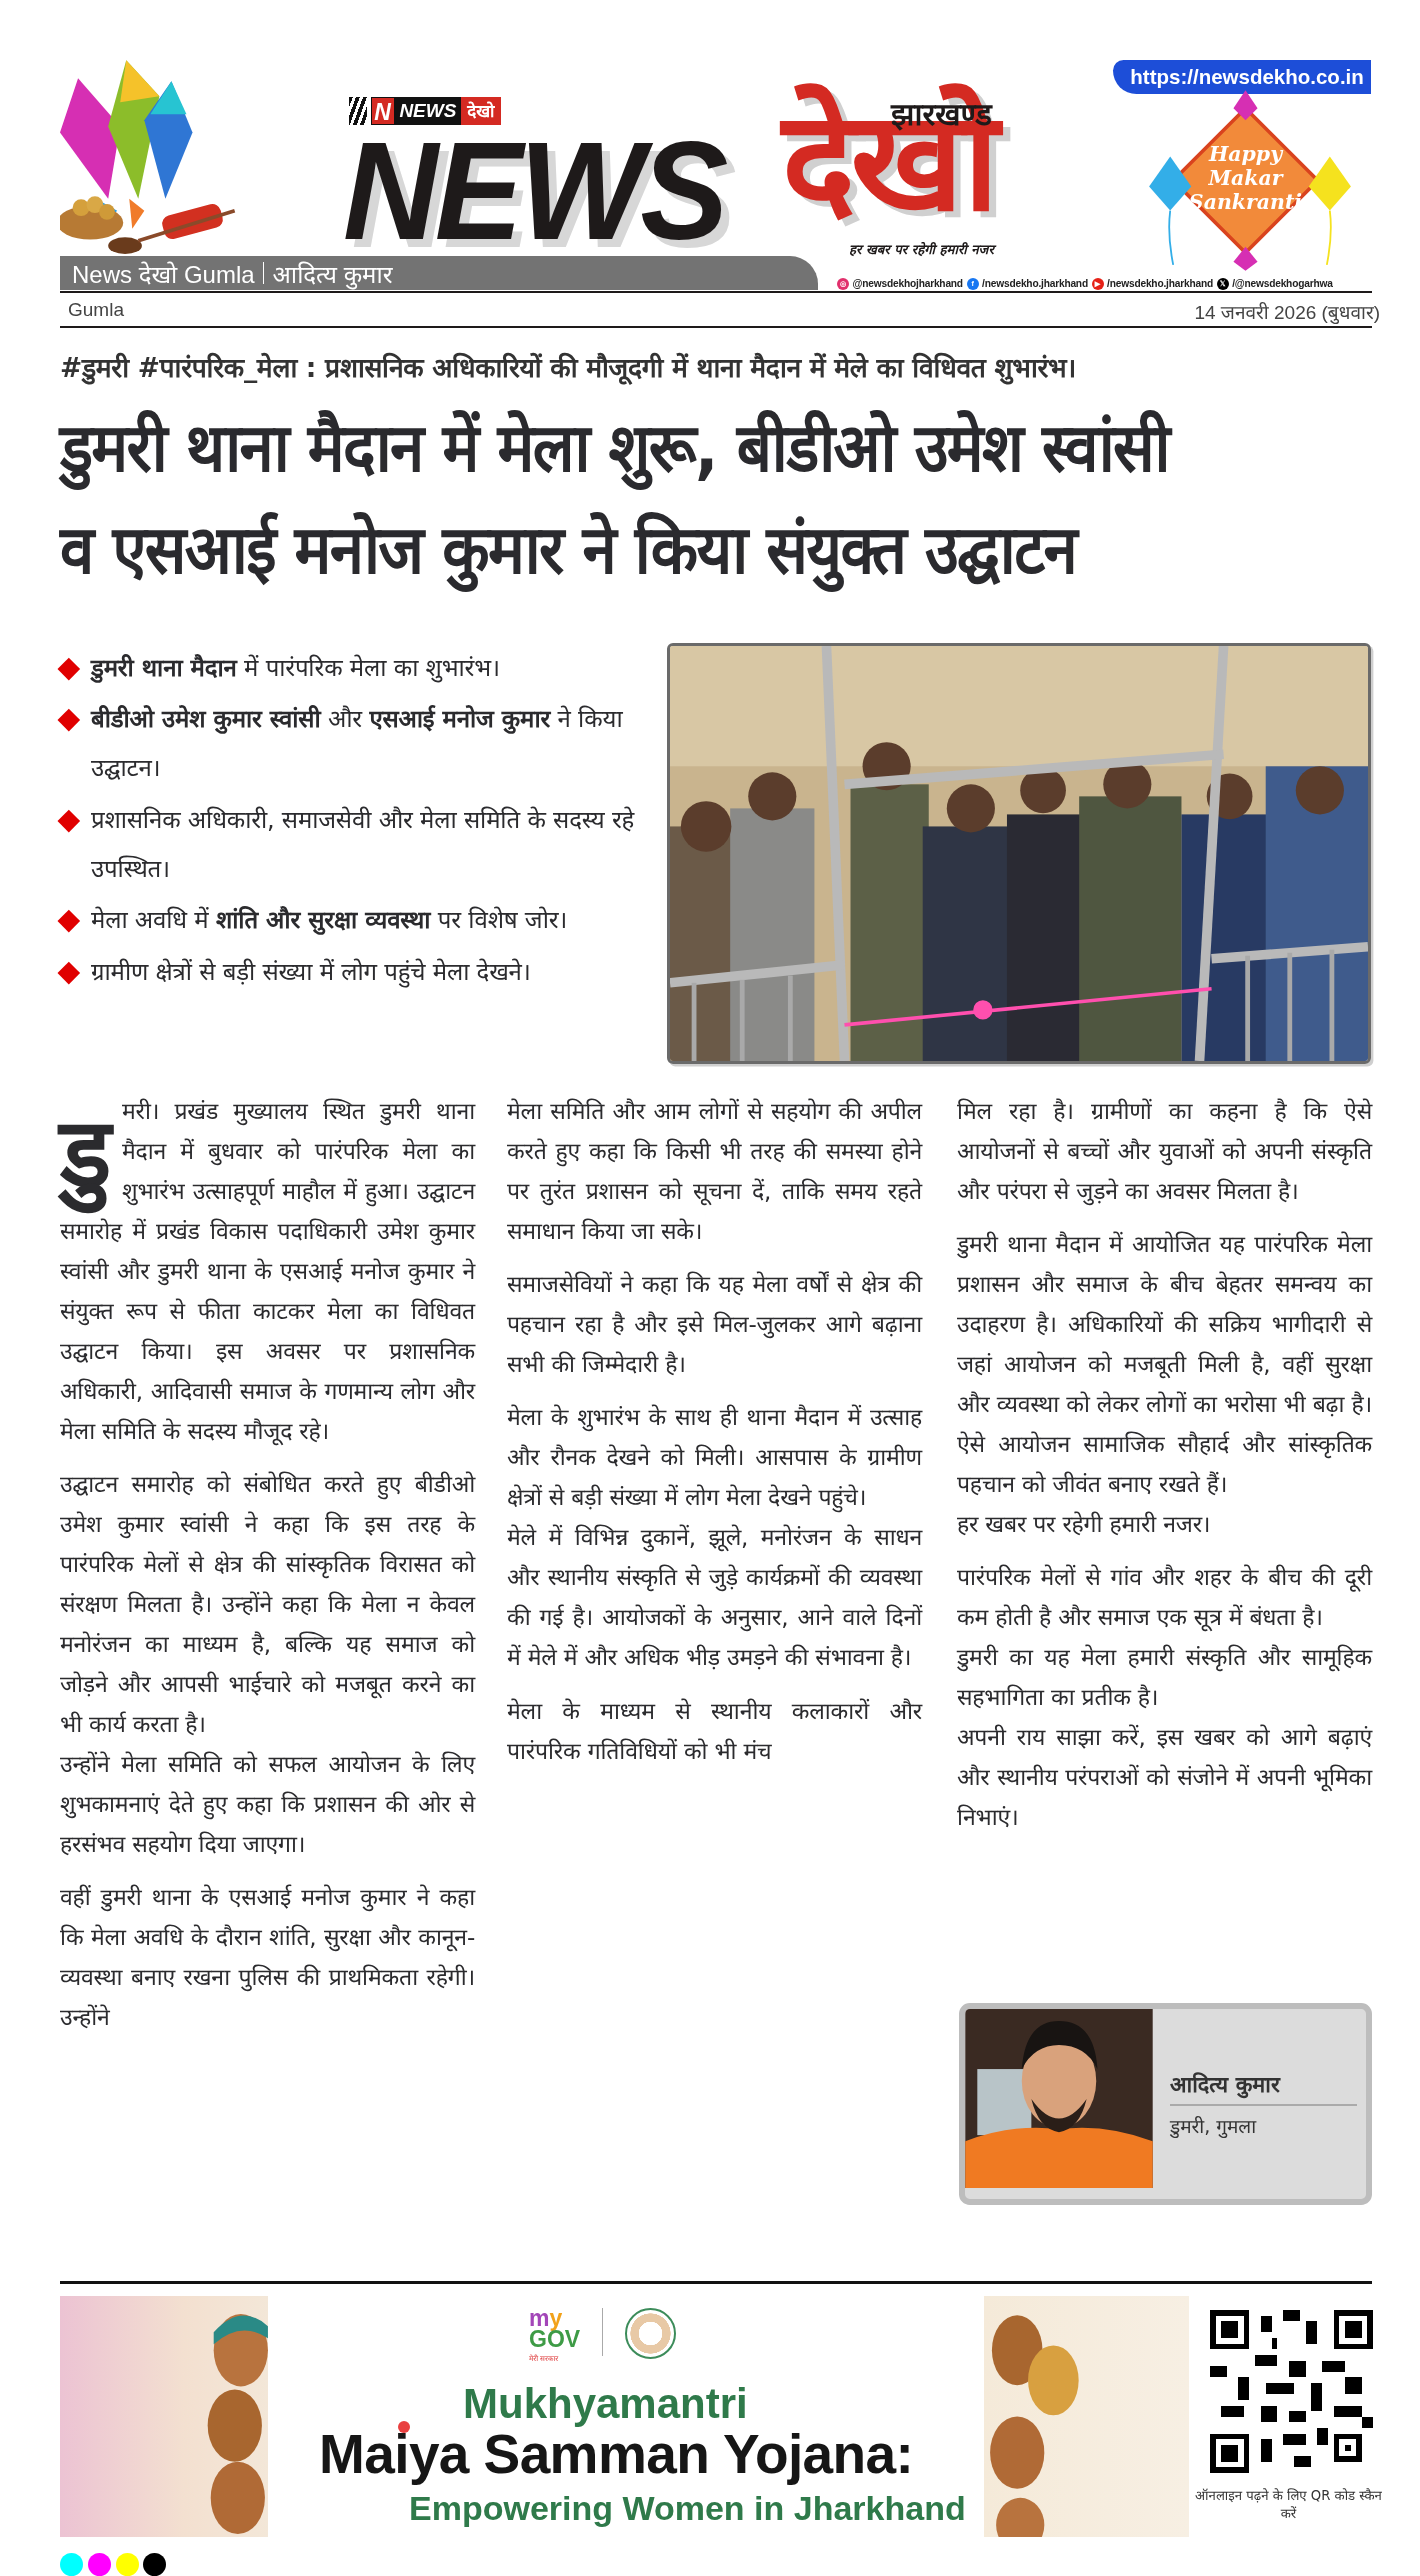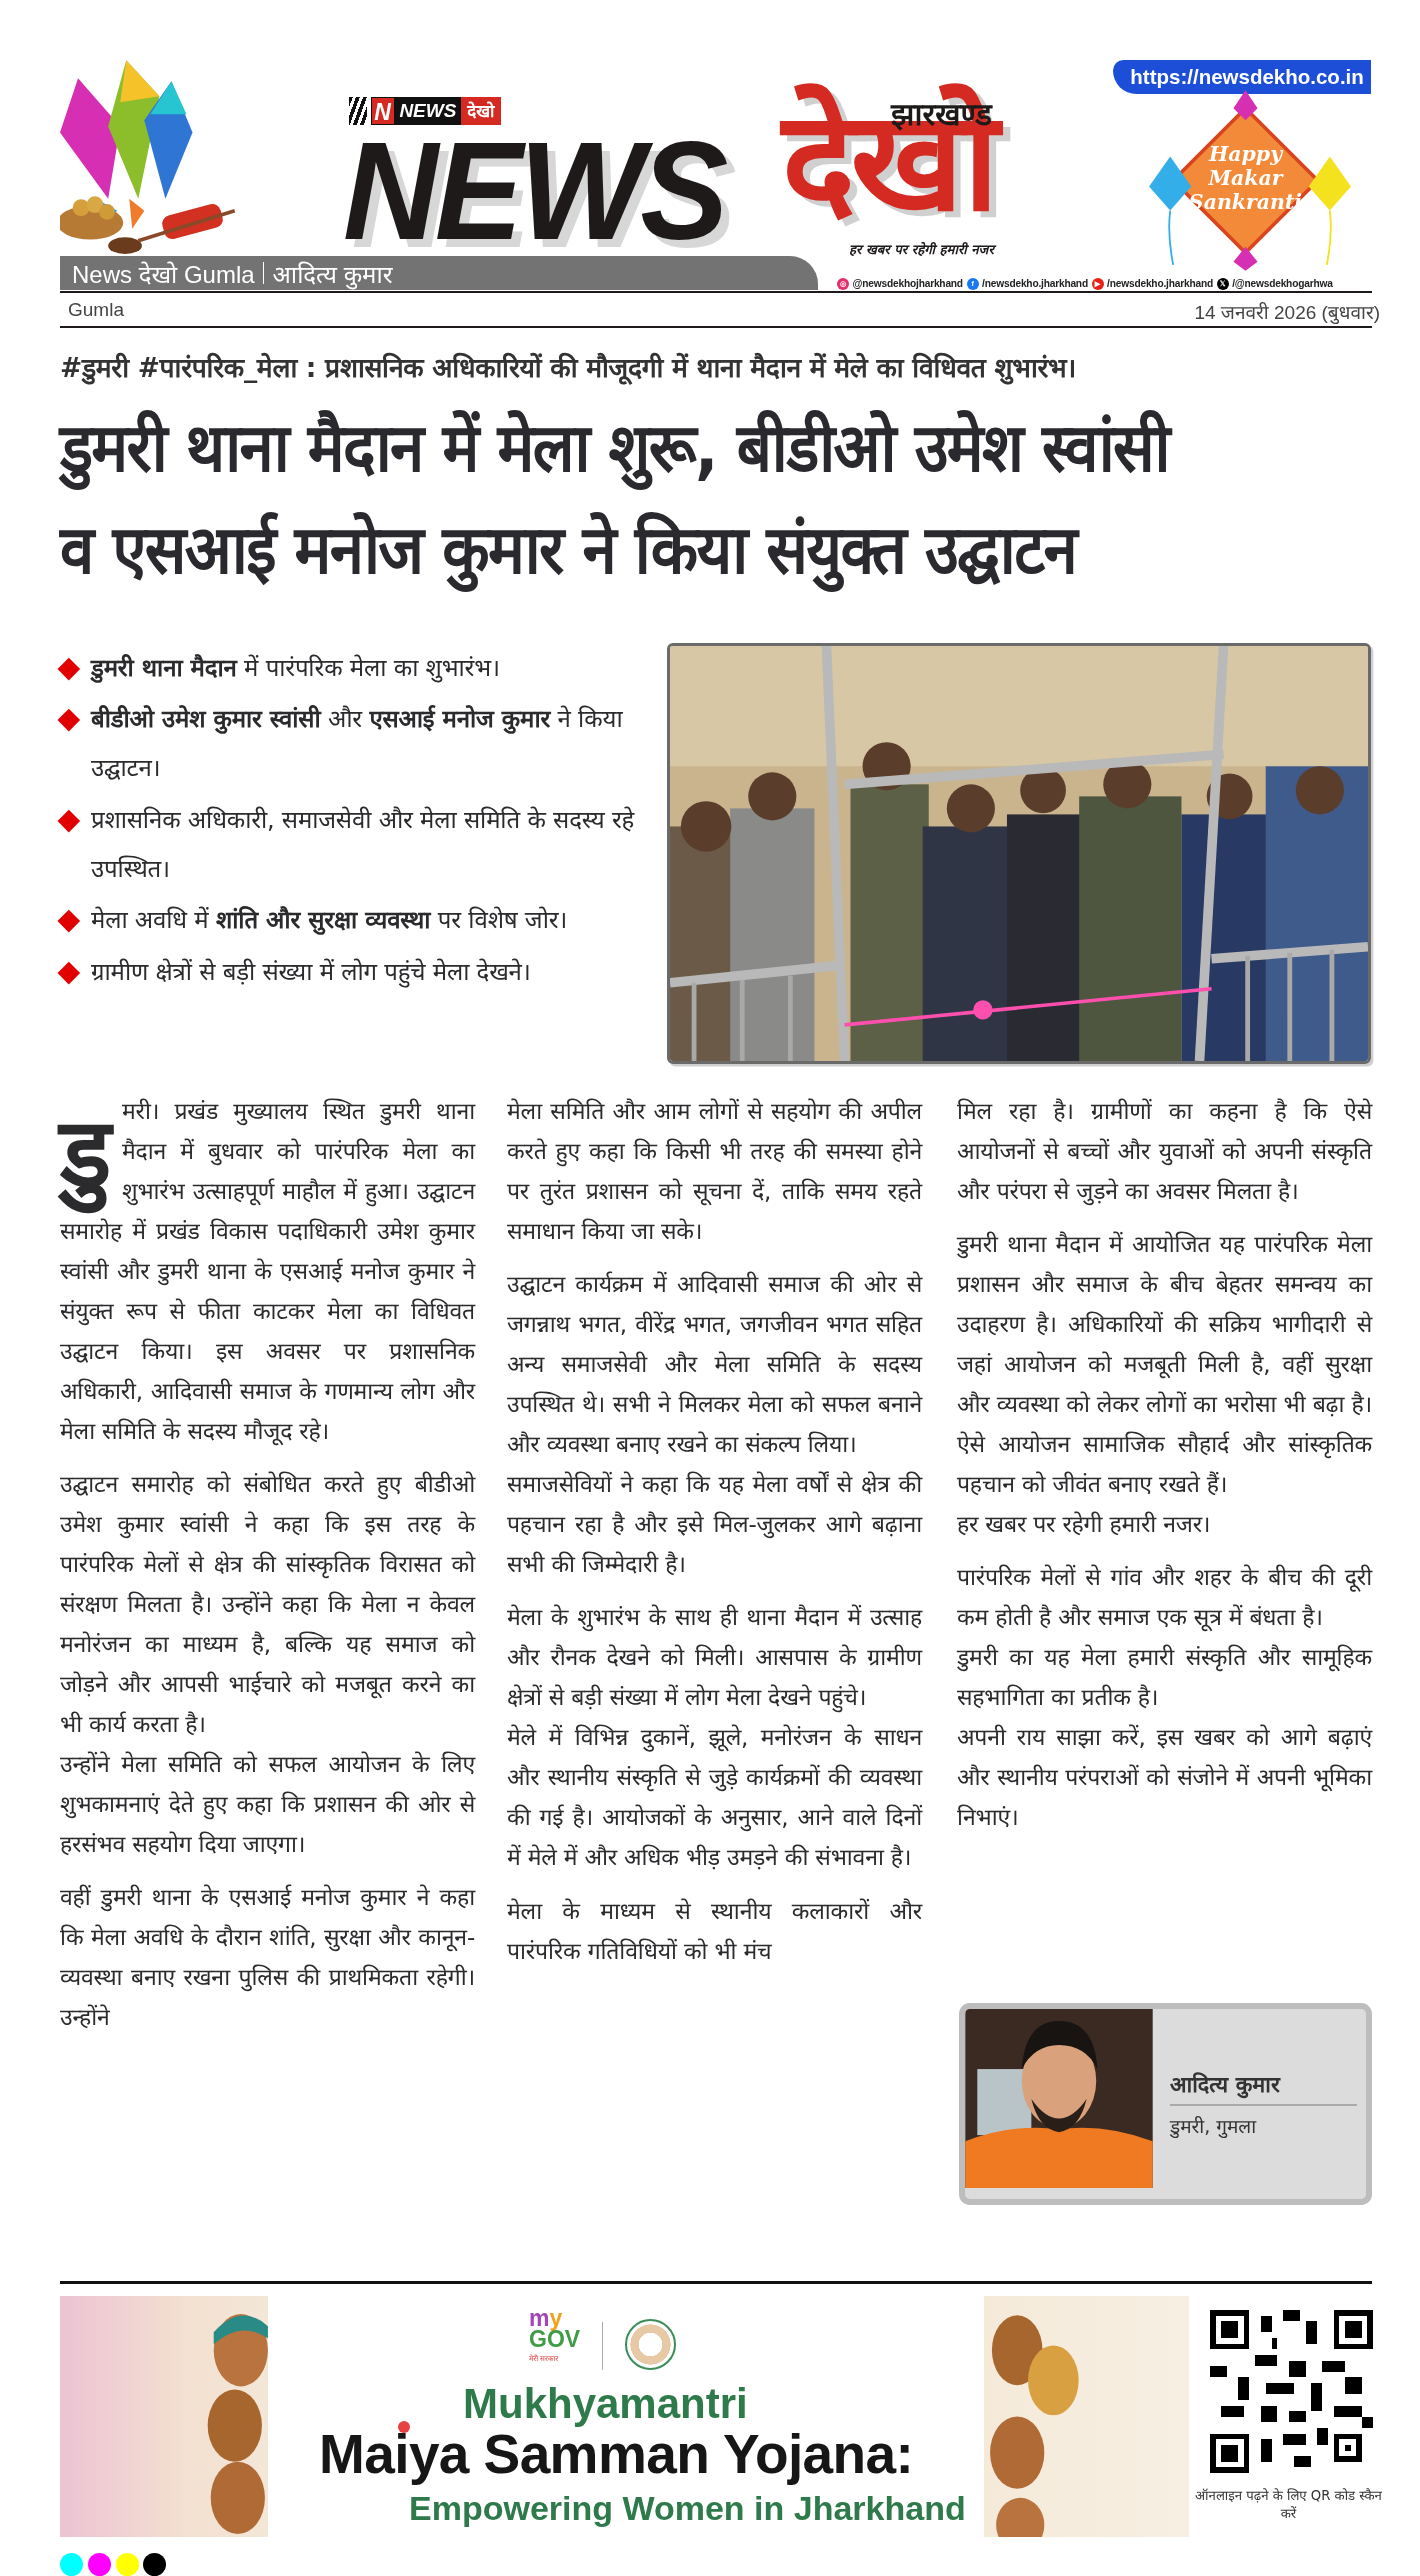--- a/index.html
+++ b/index.html
@@ -63,21 +63,21 @@
   .author-photo { position: absolute; left: 0; top: 0; width: 188px; height: 179px; }
   .author-name { position: absolute; left: 205px; top: 60px; font: bold 21.7px "DejaVu Sans", sans-serif; color: #333; }
   .author-rule { position: absolute; left: 205px; top: 95px; width: 187px; height: 1.8px; background: #aaa; }
   .author-place { position: absolute; left: 205px; top: 104px; font: 19px "DejaVu Sans", sans-serif; color: #333; }
 
   
   .rule-bottom { position: absolute; left: 60px; top: 2281px; width: 1312px; height: 3px; background: #111; }
   .ad { position: absolute; left: 60px; top: 2296px; width: 1312px; height: 241px; }
   .ad-left-img { position: absolute; left: 0; top: 0; width: 208px; height: 241px; background: linear-gradient(90deg,#ecc3d3 0%,#f3e0d0 60%,#f3e7d8 100%); overflow: hidden; }
   .ad-right-img { position: absolute; left: 924px; top: 0; width: 205px; height: 241px; background: linear-gradient(90deg,#f5ead9,#f7efe3); overflow: hidden; }
-  .ad-logos { position: absolute; left: 469px; top: 12px; display: flex; align-items: flex-end; gap: 22px; }
+  .ad-logos { position: absolute; left: 469px; top: 12px; display: flex; align-items: flex-start; gap: 22px; }
   .mygov { font: bold 23px "Liberation Sans", sans-serif; line-height: 20.5px; }
   .mygov .m { color: #a346b8; } .mygov .y { color: #f2a21a; } .mygov .g { color: #3e9b46; }
   .mygov small { display: block; font-size: 7.2px; color: #d33; font-weight: normal; }
   .logo-div { width: 1.2px; height: 48px; background: #aaa; }
   .jh-emblem { width: 51px; height: 51px; border-radius: 50%; border: 2.4px solid #3c8c5a; background: radial-gradient(circle,#fff 0 35%,#e8c9a6 36% 60%,#fff 61%); }
   .ad-t1 { position: absolute; left: 403px; top: 84px; font: bold 42px "Liberation Sans", sans-serif; color: #2f7a4a; }
   .ad-t2 { position: absolute; left: 259px; top: 126px; font: bold 55px "Liberation Sans", sans-serif; color: #161616; letter-spacing: -0.6px; }
   .ad-t3 { position: absolute; left: 349px; top: 193px; font: bold 34px "Liberation Sans", sans-serif; color: #2f7a4a; }
   .ad-dot { position: absolute; left: 338px; top: 125px; width: 12px; height: 12px; border-radius: 50%; background: #e94040; }
   .qr { position: absolute; left: 1150px; top: 0; width: 163px; height: 191px; }
@@ -239,21 +239,20 @@
 
 <div class="col col1">
   <p><span class="dropcap">डु</span><span>मरी। प्रखंड मुख्यालय स्थित डुमरी थाना मैदान में बुधवार को पारंपरिक मेला का शुभारंभ उत्साहपूर्ण माहौल में हुआ। उद्घाटन समारोह में प्रखंड विकास पदाधिकारी उमेश कुमार स्वांसी और डुमरी थाना के एसआई मनोज कुमार ने संयुक्त रूप से फीता काटकर मेला का विधिवत उद्घाटन किया। इस अवसर पर प्रशासनिक अधिकारी, आदिवासी समाज के गणमान्य लोग और मेला समिति के सदस्य मौजूद रहे।</span></p>
   <p class="tight">उद्घाटन समारोह को संबोधित करते हुए बीडीओ उमेश कुमार स्वांसी ने कहा कि इस तरह के पारंपरिक मेलों से क्षेत्र की सांस्कृतिक विरासत को संरक्षण मिलता है। उन्होंने कहा कि मेला न केवल मनोरंजन का माध्यम है, बल्कि यह समाज को जोड़ने और आपसी भाईचारे को मजबूत करने का भी कार्य करता है।</p>
   <p>उन्होंने मेला समिति को सफल आयोजन के लिए शुभकामनाएं देते हुए कहा कि प्रशासन की ओर से हरसंभव सहयोग दिया जाएगा।</p>
   <p>वहीं डुमरी थाना के एसआई मनोज कुमार ने कहा कि मेला अवधि के दौरान शांति, सुरक्षा और कानून-व्यवस्था बनाए रखना पुलिस की प्राथमिकता रहेगी। उन्होंने</p>
 </div>
 
 <div class="col col2">
   <p>मेला समिति और आम लोगों से सहयोग की अपील करते हुए कहा कि किसी भी तरह की समस्या होने पर तुरंत प्रशासन को सूचना दें, ताकि समय रहते समाधान किया जा सके।</p>
-  <p class="tight">उद्घाटन कार्यक्रम में आदिवासी समाज की ओर से जगन्नाथ भगत, वीरेंद्र भगत, जगजीवन भगत सहित अन्य समाजसेवी और मेला समिति के सदस्य उपस्थित थे। सभी ने मिलकर मेला को सफल बनाने और व्यवस्था बनाए रखने का संकल्प लिया।</p>
   <p>समाजसेवियों ने कहा कि यह मेला वर्षों से क्षेत्र की पहचान रहा है और इसे मिल-जुलकर आगे बढ़ाना सभी की जिम्मेदारी है।</p>
   <p class="tight">मेला के शुभारंभ के साथ ही थाना मैदान में उत्साह और रौनक देखने को मिली। आसपास के ग्रामीण क्षेत्रों से बड़ी संख्या में लोग मेला देखने पहुंचे।</p>
   <p>मेले में विभिन्न दुकानें, झूले, मनोरंजन के साधन और स्थानीय संस्कृति से जुड़े कार्यक्रमों की व्यवस्था की गई है। आयोजकों के अनुसार, आने वाले दिनों में मेले में और अधिक भीड़ उमड़ने की संभावना है।</p>
   <p>मेला के माध्यम से स्थानीय कलाकारों और पारंपरिक गतिविधियों को भी मंच</p>
 </div>
 
 <div class="col col3">
   <p>मिल रहा है। ग्रामीणों का कहना है कि ऐसे आयोजनों से बच्चों और युवाओं को अपनी संस्कृति और परंपरा से जुड़ने का अवसर मिलता है।</p>
   <p class="tight">डुमरी थाना मैदान में आयोजित यह पारंपरिक मेला प्रशासन और समाज के बीच बेहतर समन्वय का उदाहरण है। अधिकारियों की सक्रिय भागीदारी से जहां आयोजन को मजबूती मिली है, वहीं सुरक्षा और व्यवस्था को लेकर लोगों का भरोसा भी बढ़ा है। ऐसे आयोजन सामाजिक सौहार्द और सांस्कृतिक पहचान को जीवंत बनाए रखते हैं।</p>
   <p>हर खबर पर रहेगी हमारी नजर।</p>

